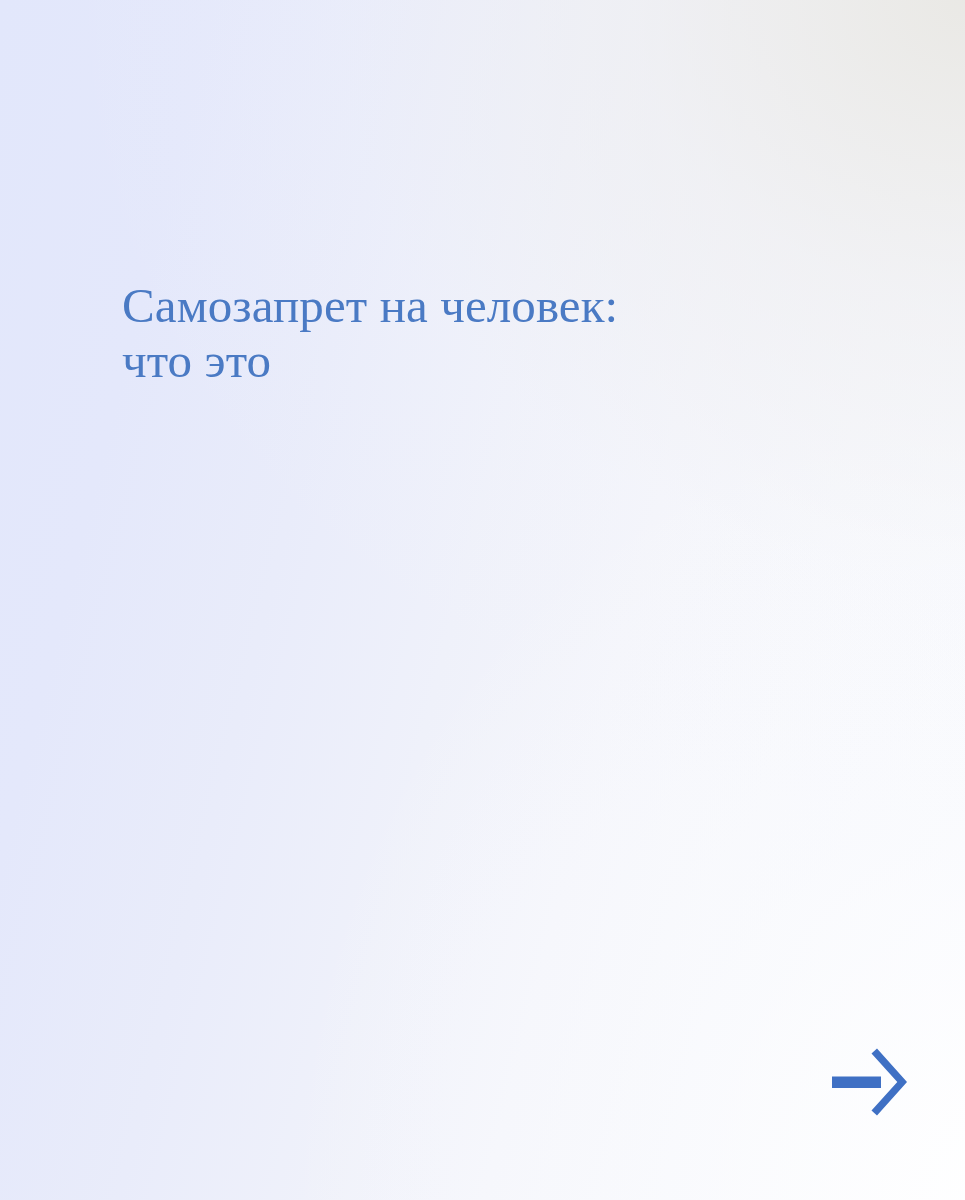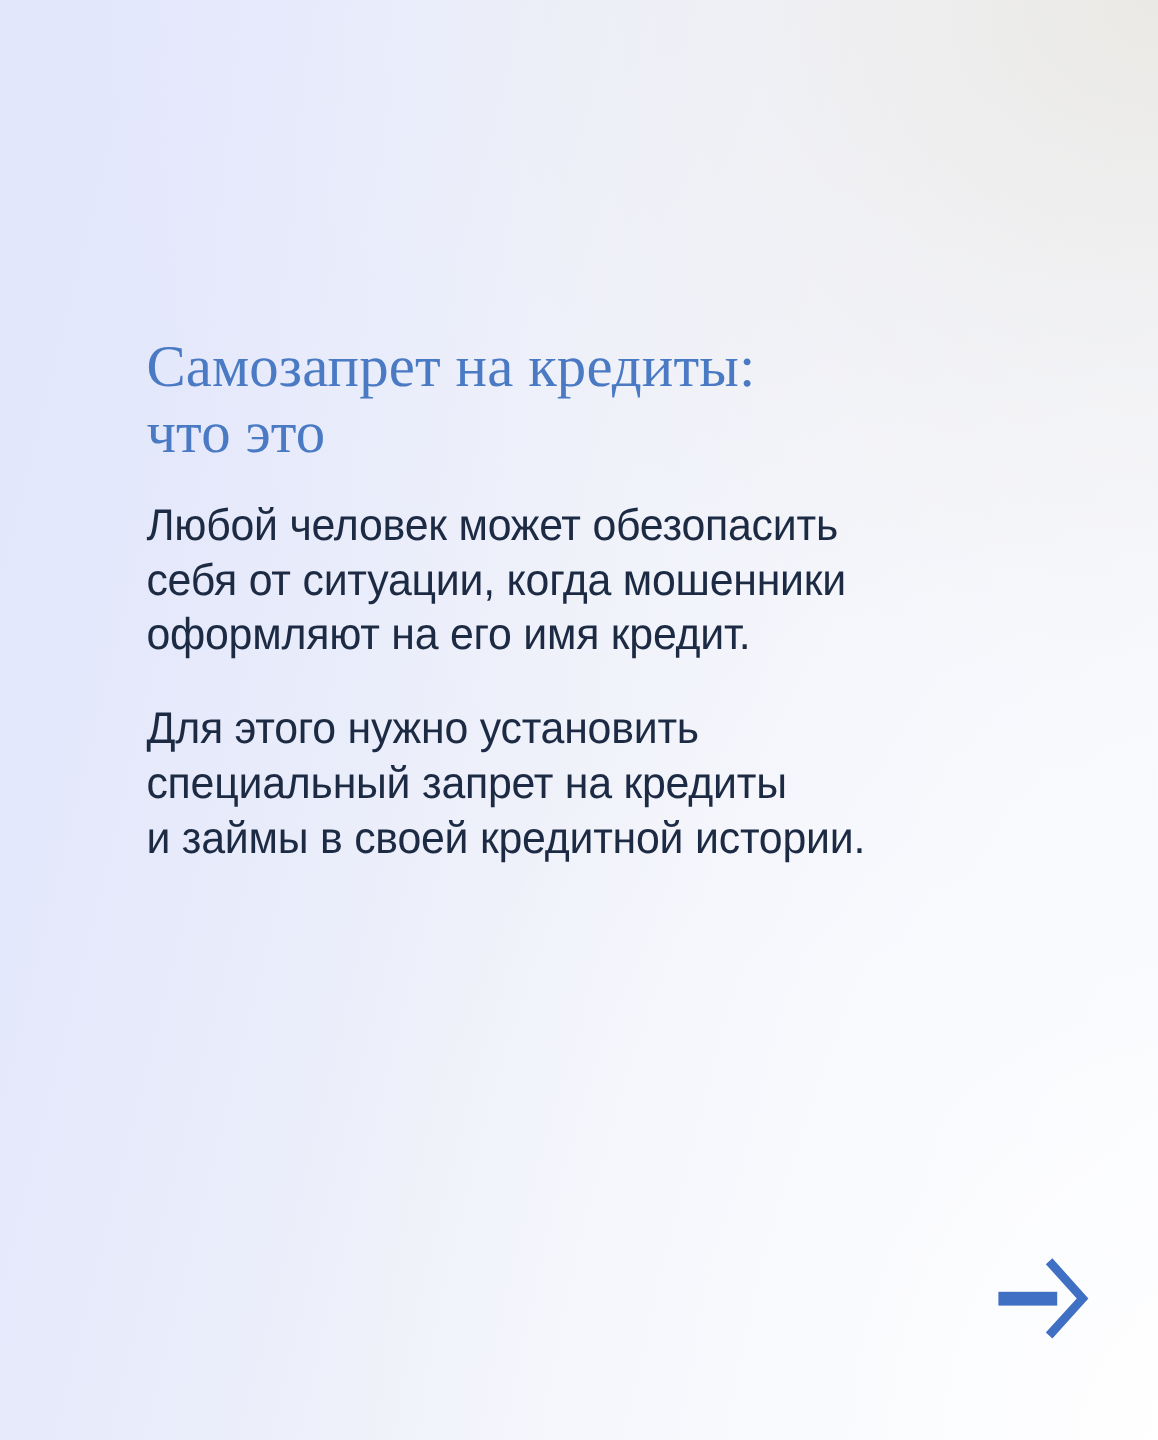--- a/index.html
+++ b/index.html
@@ -116,31 +116,23 @@
 </style>
 </head>
 <body>
 
 <div class="slide">
 
   <div class="slide-bg"></div>
 
   <div class="content">
 
-    <h1 class="title">Самозапрет на кредиты:
+    <h1 class="title">Самозапрет на человек:
 что это</h1>
 
-    <div class="body-copy">
-      <p class="paragraph">Любой человек может обезопасить
-себя от ситуации, когда мошенники
-оформляют на его имя кредит.</p>
-      <p class="paragraph">Для этого нужно установить
-специальный запрет на кредиты
-и займы в своей кредитной истории.</p>
-    </div>
 
   </div>
 
   <button class="next-arrow">
     <span>
       <svg viewBox="0 0 84 72" xmlns="http://www.w3.org/2000/svg" aria-hidden="true">
         <rect x="6" y="30.5" width="49" height="11.5" fill="#3f70c4"></rect>
         <path d="M45.5 7.5 L51.0 2.6 L81.0 36.0 L51.0 69.4 L45.5 64.5 L71.3 36.0 Z" fill="#3f70c4"></path>
       </svg>
     </span>

